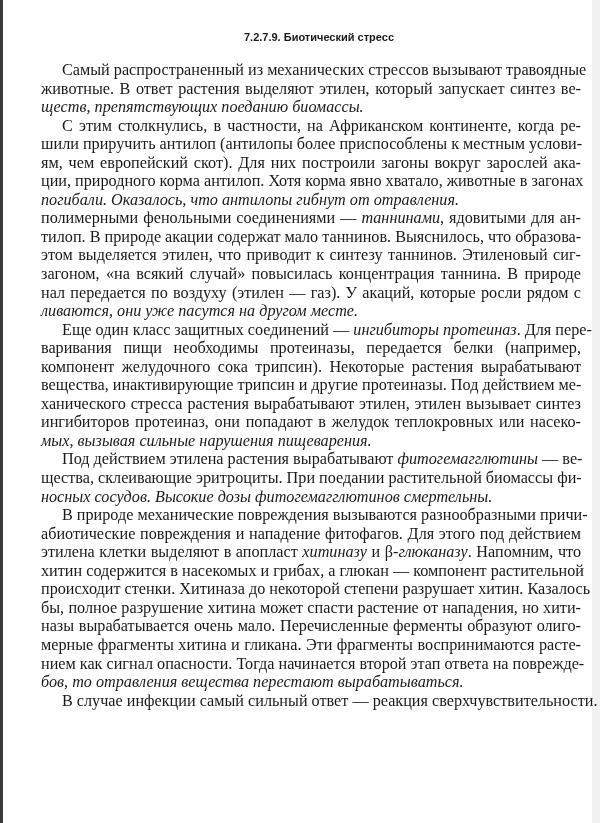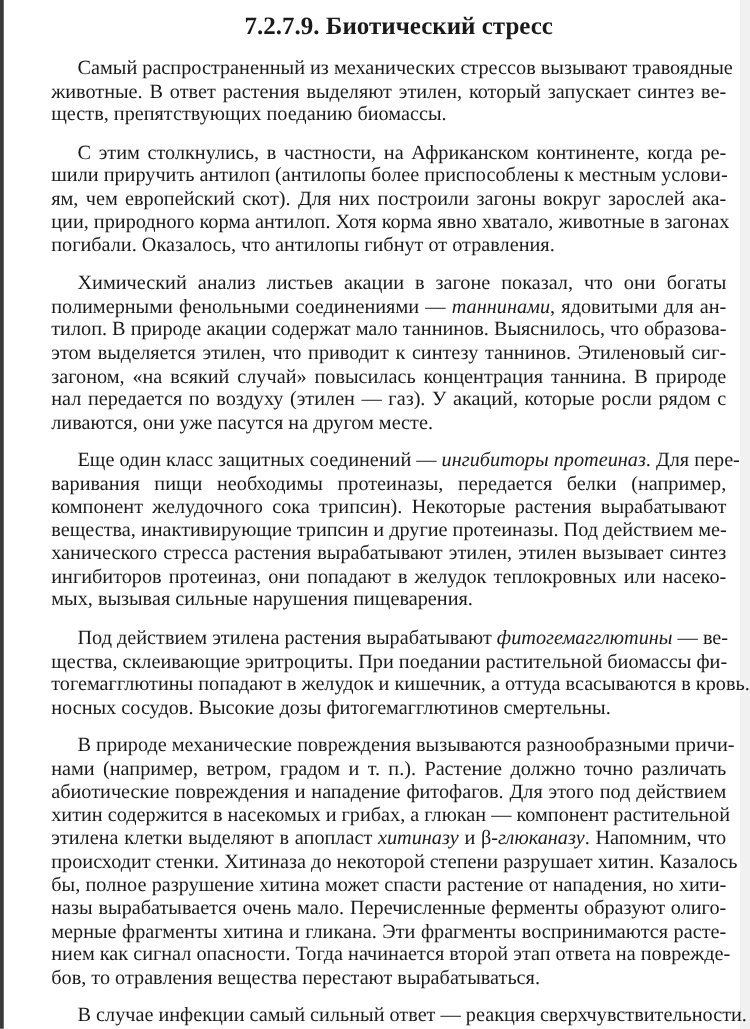--- a/index.html
+++ b/index.html
@@ -8,28 +8,28 @@
     position: relative;
   }
   .left-edge { position: absolute; left: 0; top: 0; width: 3px; height: 823px; background: #3a3a3a; }
   .right-edge { position: absolute; right: 0; top: 0; width: 8px; height: 823px; background: #f1f1f1; }
   .page {
     position: absolute; left: 41px; top: 0; width: 540px;
     font-family: "Liberation Serif", serif;
     font-size: 16.2px; line-height: 18.55px; color: #1a1a1a;
   }
   .title {
-    font-family: Liberation Serif, serif; font-weight: bold;
-    font-size: 20px; text-align: center; margin: 12px 0 0 0; height: 19px; line-height: 19px;
+    font-family: Liberation Sans, sans-serif; font-weight: bold;
+    font-size: 11px; text-align: center; margin: 28px 0 0 0; height: 19px; line-height: 19px;
     padding-left: 16px;
   }
   .content { margin-top: 14px; }
   .line { display: block; text-align: justify; text-align-last: justify; white-space: nowrap; }
-  .line.last { text-align-last: left; }
-  .line.ind { padding-left: 21px; margin-top: 12px; }
+  .line.last { text-align-last: left; font-style: italic; }
+  .line.ind { padding-left: 21px; }
   i { }
 </style>
 </head>
 <body>
 
 <div class="left-edge"></div>
 <div class="right-edge"></div>
 
 <div class="page">
   <h1 class="title">7.2.7.9. Биотический стресс</h1>
@@ -40,49 +40,46 @@
         <span class="line last">ществ, препятствующих поеданию биомассы.</span>
       </div>
       <div>
         <span class="line ind">С этим столкнулись, в частности, на Африканском континенте, когда ре-</span>
         <span class="line">шили приручить антилоп (антилопы более приспособлены к местным услови-</span>
         <span class="line">ям, чем европейский скот). Для них построили загоны вокруг зарослей ака-</span>
         <span class="line">ции, природного корма антилоп. Хотя корма явно хватало, животные в загонах</span>
         <span class="line last">погибали. Оказалось, что антилопы гибнут от отравления.</span>
       </div>
       <div>
-        <span class="line ind">Химический анализ листьев акации в загоне показал, что они богаты</span>
         <span class="line">полимерными фенольными соединениями — <i>таннинами</i>, ядовитыми для ан-</span>
         <span class="line">тилоп. В природе акации содержат мало таннинов. Выяснилось, что образова-</span>
         <span class="line">этом выделяется этилен, что приводит к синтезу таннинов. Этиленовый сиг-</span>
         <span class="line">загоном, «на всякий случай» повысилась концентрация таннина. В природе</span>
         <span class="line">нал передается по воздуху (этилен — газ). У акаций, которые росли рядом с</span>
         <span class="line last">ливаются, они уже пасутся на другом месте.</span>
       </div>
       <div>
         <span class="line ind">Еще один класс защитных соединений — <i>ингибиторы протеиназ</i>. Для пере-</span>
         <span class="line">варивания пищи необходимы протеиназы, передается белки (например,</span>
         <span class="line">компонент желудочного сока трипсин). Некоторые растения вырабатывают</span>
         <span class="line">вещества, инактивирующие трипсин и другие протеиназы. Под действием ме-</span>
         <span class="line">ханического стресса растения вырабатывают этилен, этилен вызывает синтез</span>
         <span class="line">ингибиторов протеиназ, они попадают в желудок теплокровных или насеко-</span>
         <span class="line last">мых, вызывая сильные нарушения пищеварения.</span>
       </div>
       <div>
         <span class="line ind">Под действием этилена растения вырабатывают <i>фитогемагглютины</i> — ве-</span>
         <span class="line">щества, склеивающие эритроциты. При поедании растительной биомассы фи-</span>
-        <span class="line">тогемагглютины попадают в желудок и кишечник, а оттуда всасываются в кровь.</span>
         <span class="line last">носных сосудов. Высокие дозы фитогемагглютинов смертельны.</span>
       </div>
       <div>
         <span class="line ind">В природе механические повреждения вызываются разнообразными причи-</span>
-        <span class="line">нами (например, ветром, градом и т. п.). Растение должно точно различать</span>
         <span class="line">абиотические повреждения и нападение фитофагов. Для этого под действием</span>
+        <span class="line">этилена клетки выделяют в апопласт <i>хитиназу</i> и β-<i>глюканазу</i>. Напомним, что</span>
         <span class="line">хитин содержится в насекомых и грибах, а глюкан — компонент растительной</span>
-        <span class="line">этилена клетки выделяют в апопласт <i>хитиназу</i> и β-<i>глюканазу</i>. Напомним, что</span>
         <span class="line">происходит стенки. Хитиназа до некоторой степени разрушает хитин. Казалось</span>
         <span class="line">бы, полное разрушение хитина может спасти растение от нападения, но хити-</span>
         <span class="line">назы вырабатывается очень мало. Перечисленные ферменты образуют олиго-</span>
         <span class="line">мерные фрагменты хитина и гликана. Эти фрагменты воспринимаются расте-</span>
         <span class="line">нием как сигнал опасности. Тогда начинается второй этап ответа на поврежде-</span>
         <span class="line last">бов, то отравления вещества перестают вырабатываться.</span>
       </div>
       <div>
         <span class="line ind">В случае инфекции самый сильный ответ — реакция сверхчувствительности.</span>
       </div>

